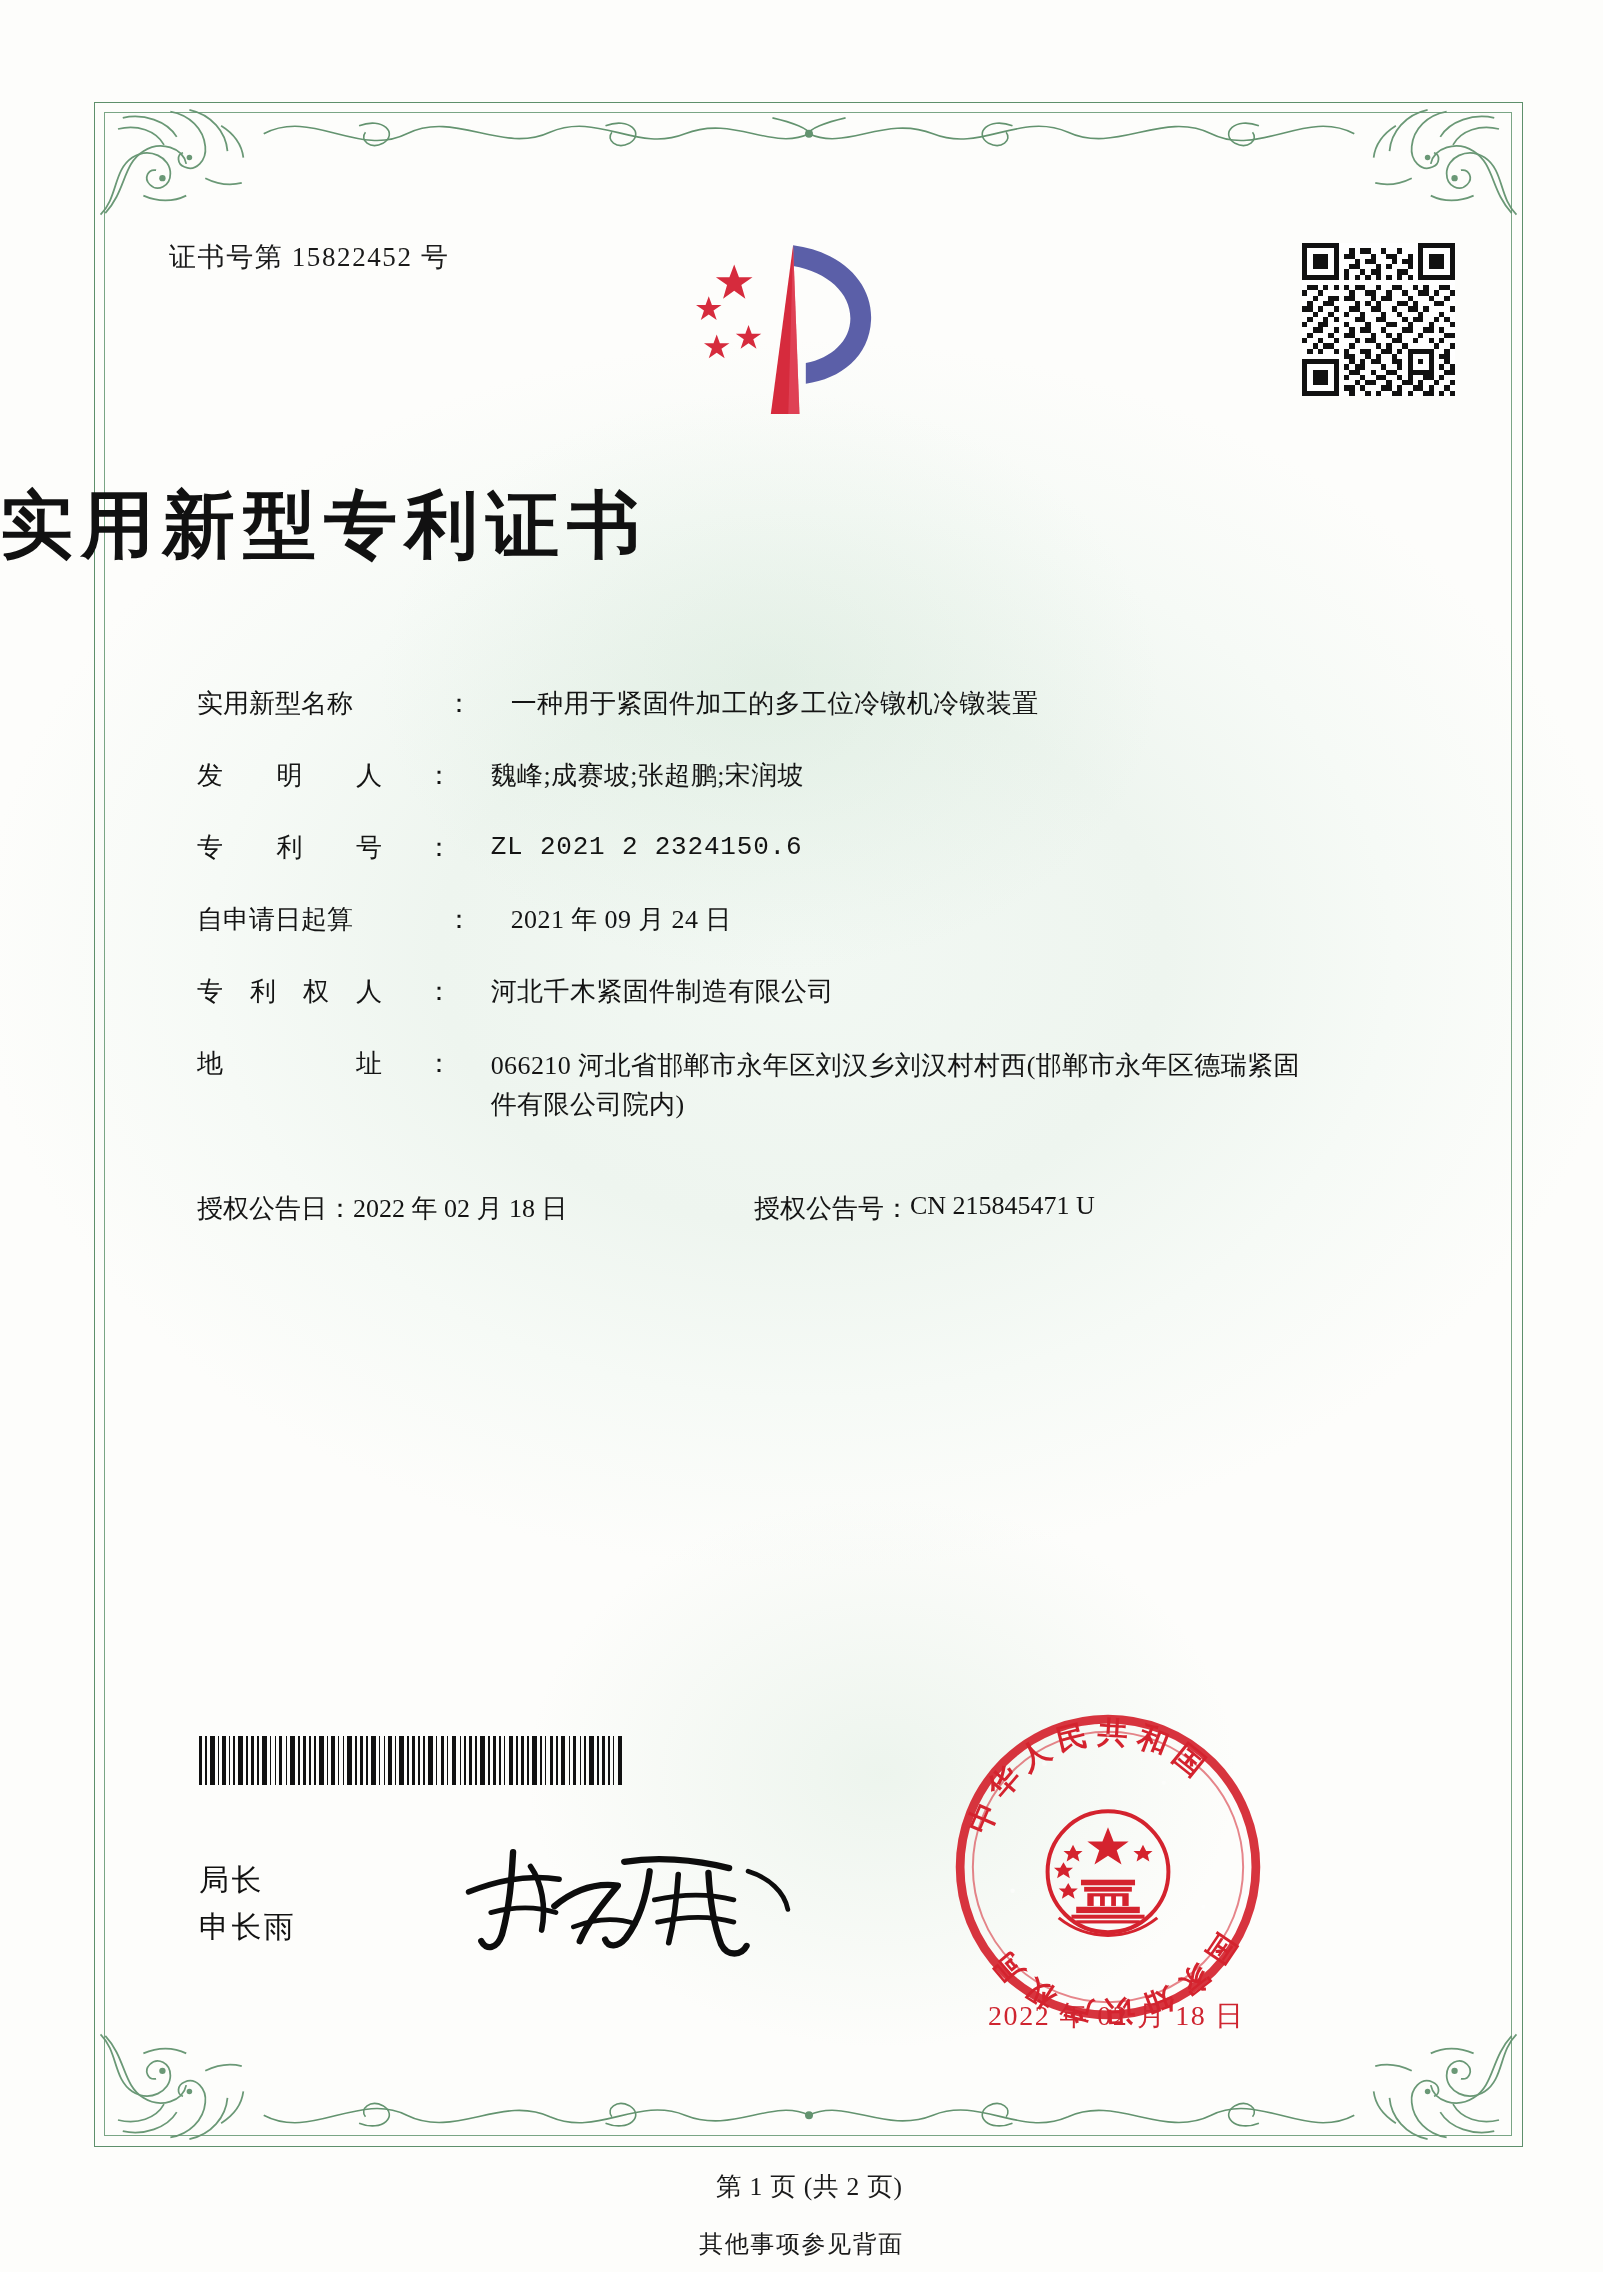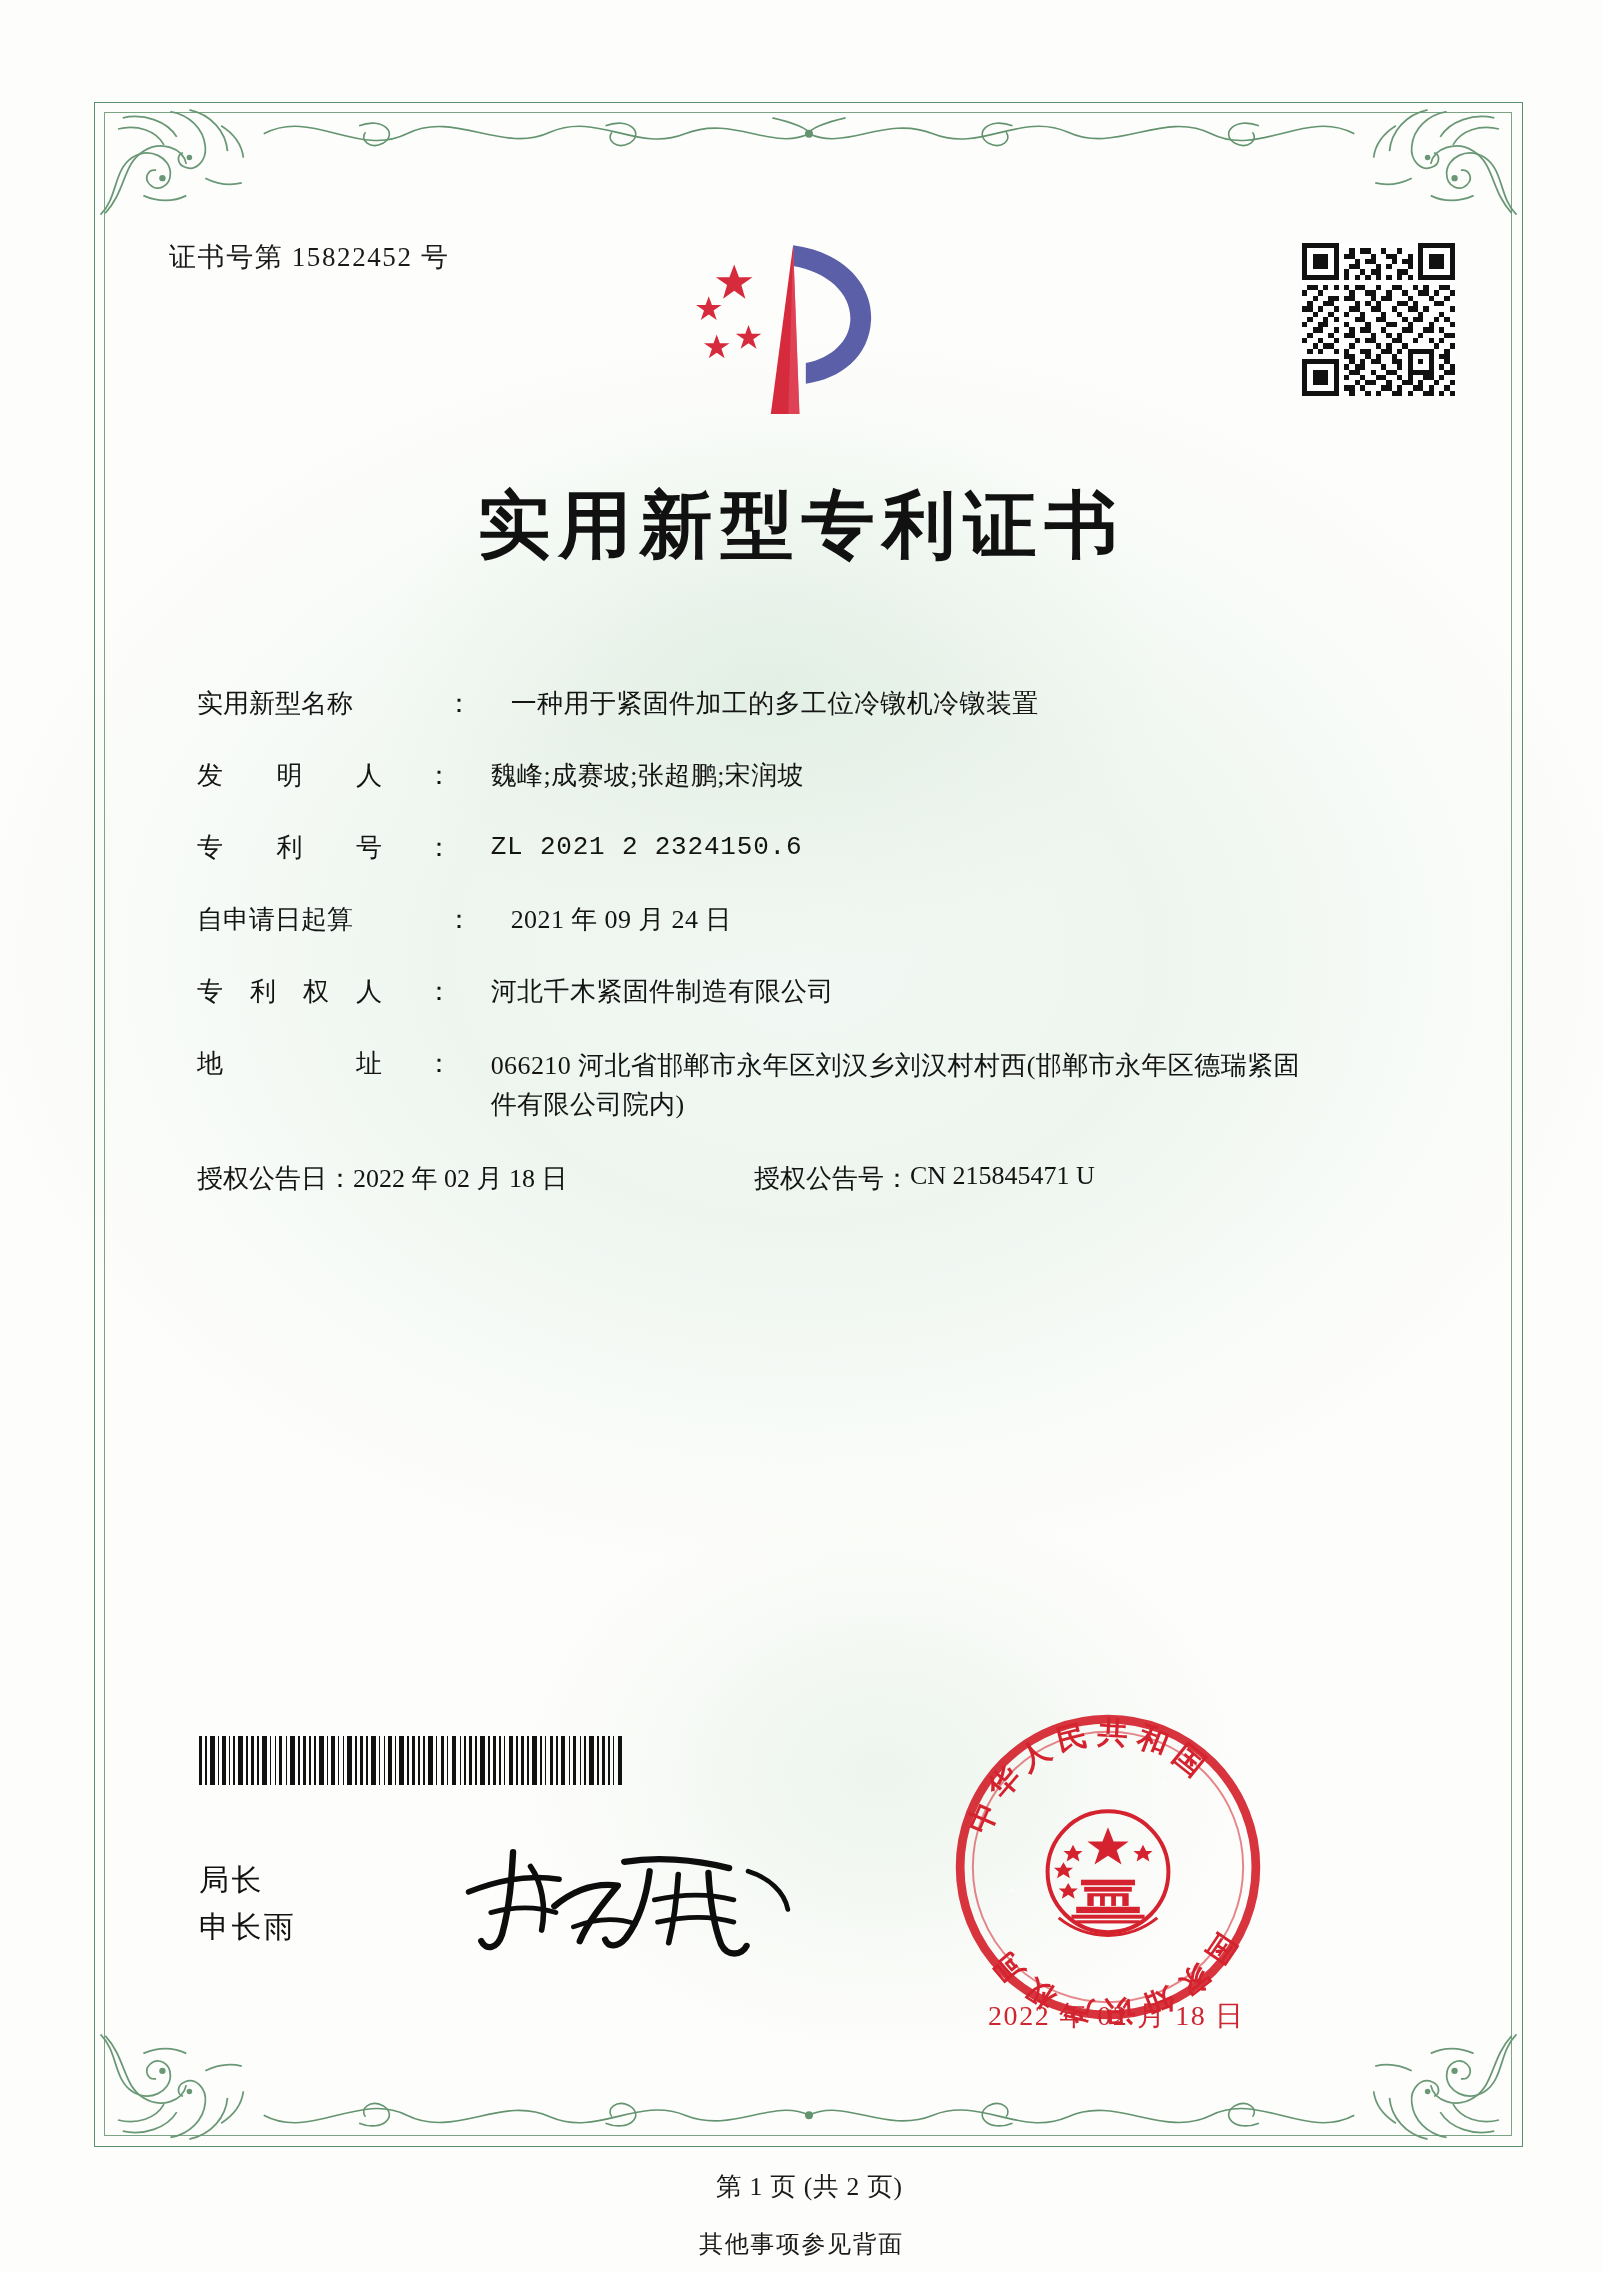--- a/index.html
+++ b/index.html
@@ -108,21 +108,20 @@
     height: 153px;
     image-rendering: pixelated;
   }
   .qr svg { width: 100%; height: 100%; display: block; }
 
   .title {
     position: absolute;
     left: 0;
     right: 0;
     top: 477px;
-    text-align: center;
     font-size: 73px;
     font-weight: bold;
     letter-spacing: 8px;
     color: #111;
     font-family: "DejaVu Serif", "Liberation Serif", serif;
   }
 
   
   .fields {
     position: absolute;
@@ -169,21 +168,21 @@
     max-width: 828px;
     line-height: 1.5;
   }
 
   .row-pub {
     display: flex;
     align-items: baseline;
     font-size: 26px;
     margin-bottom: 32px;
   }
-  .row-pub .seg1 { width: 557px; display: flex; }
+  .row-pub .seg1 { width: 557px; display: flex; margin-top: 30px; }
   .row-pub .seg2 { display: flex; }
   .row-pub .lbl2 { white-space: nowrap; }
 
   
   .paras {
     position: absolute;
     left: 197px;
     top: 1323px;
     width: 1217px;
     font-size: 26px;

